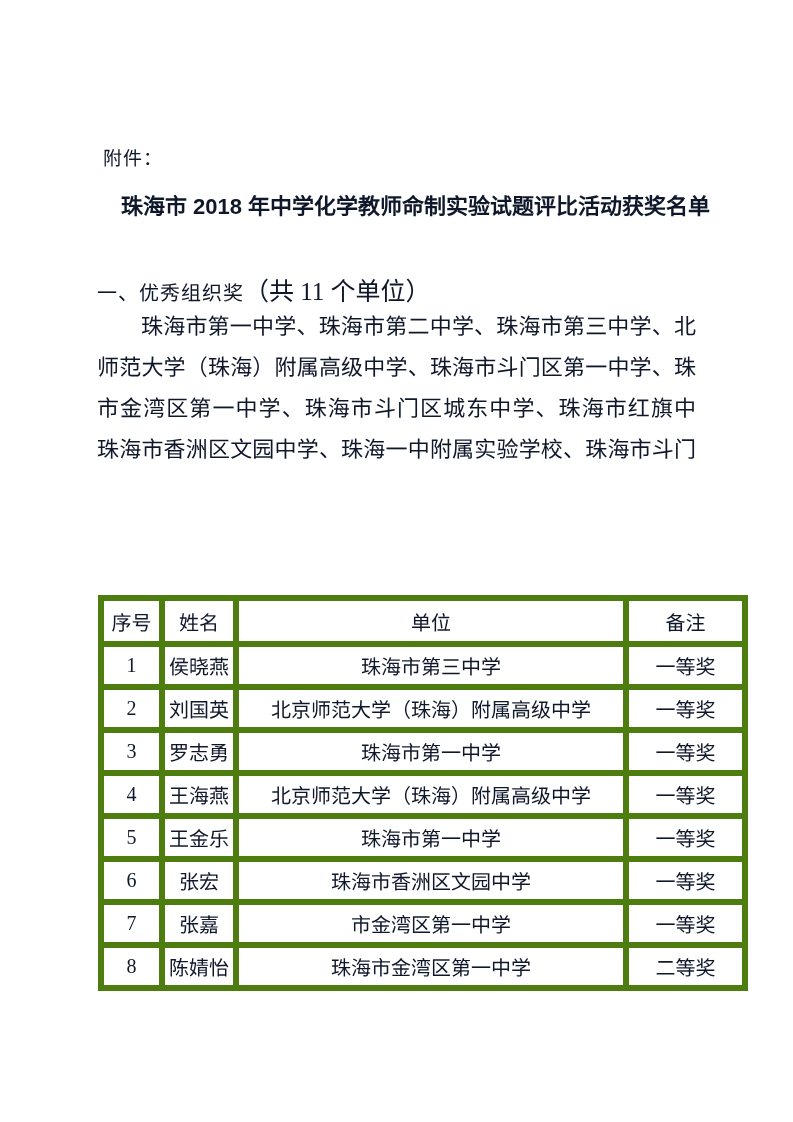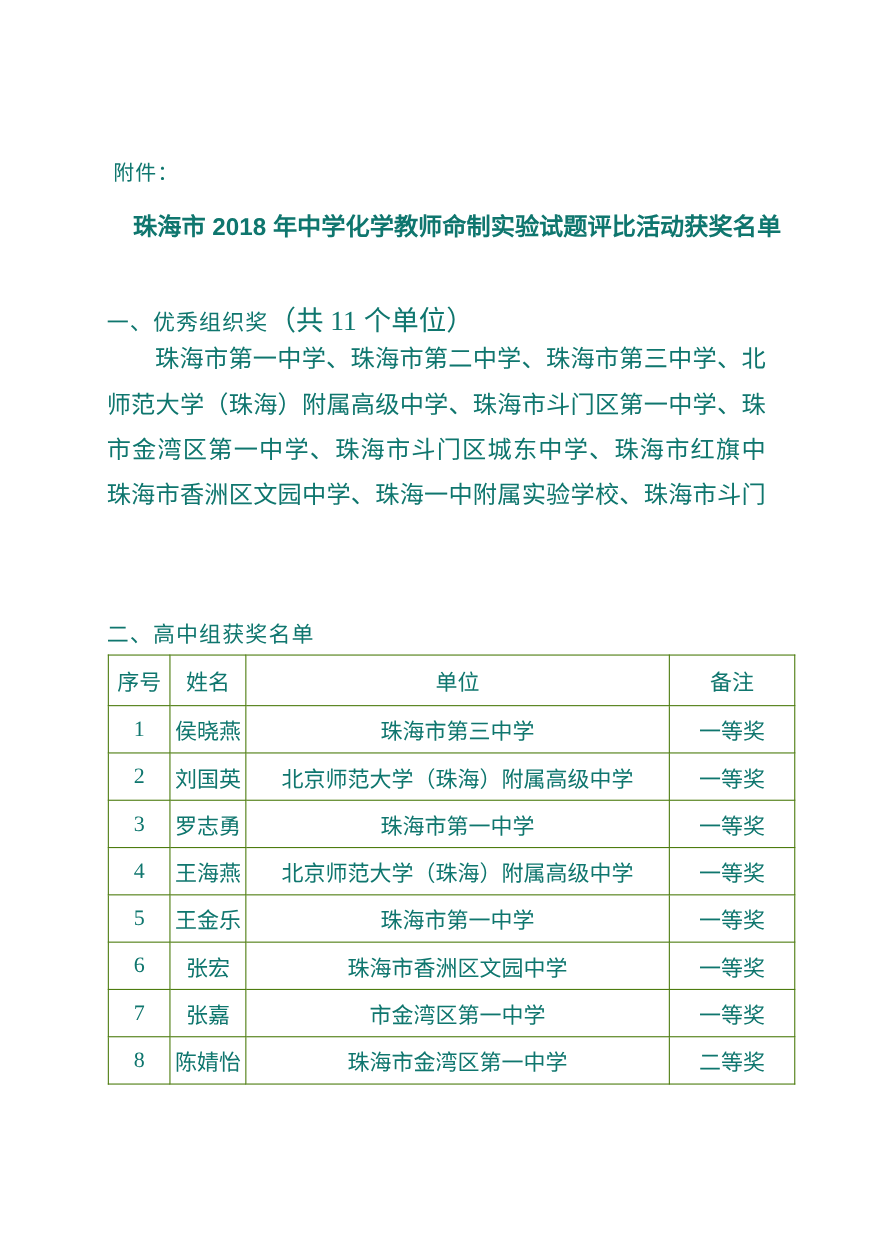--- a/index.html
+++ b/index.html
@@ -7,21 +7,21 @@
     padding: 0;
     background: #ffffff;
   }
   .page {
     position: relative;
     width: 793px;
     height: 1122px;
     background: #ffffff;
     overflow: hidden;
     font-family: "Liberation Serif", "DejaVu Serif", serif;
-    color: #0f766e;
+    color: #0f172a;
   }
   .attachment-label {
     position: absolute;
     left: 103px;
     top: 147px;
     font-size: 19px;
     line-height: 24px;
     letter-spacing: 1px;
   }
   .doc-title {
@@ -77,21 +77,21 @@
     position: absolute;
     left: 98px;
     top: 595px;
     width: 604px;
     border-collapse: collapse;
     table-layout: fixed;
     font-size: 20px;
   }
   table.awards-table th,
   table.awards-table td {
-    border: 1px solid #4d7c0f;
+    border: 6px solid #4d7c0f;
     text-align: center;
     vertical-align: middle;
     font-weight: normal;
     padding: 0 2px;
     overflow: hidden;
     white-space: nowrap;
   }
   table.awards-table thead tr { height: 46px; }
   table.awards-table tbody tr { height: 43px; }
   .col-index { width: 51px; }
@@ -112,23 +112,20 @@
     <span class="head-bold">一、优秀组织奖</span><span class="head-note">（共 11 个单位）</span>
   </div>
 
   <div class="org-paragraph">
       <div class="para-line first">珠海市第一中学、珠海市第二中学、珠海市第三中学、北京</div>
       <div class="para-line">师范大学（珠海）附属高级中学、珠海市斗门区第一中学、珠海</div>
       <div class="para-line">市金湾区第一中学、珠海市斗门区城东中学、珠海市红旗中学、</div>
       <div class="para-line">珠海市香洲区文园中学、珠海一中附属实验学校、珠海市斗门区</div>
     </div>
 
-  <div class="section-heading sec2-heading">
-    <span class="head-bold">二、高中组获奖名单</span>
-  </div>
 
   <table class="awards-table">
     <thead>
       <tr>
           <th class="col-index">序号</th>
           <th class="col-name">姓名</th>
           <th class="col-unit">单位</th>
           <th class="col-award">备注</th>
         </tr>
     </thead>

